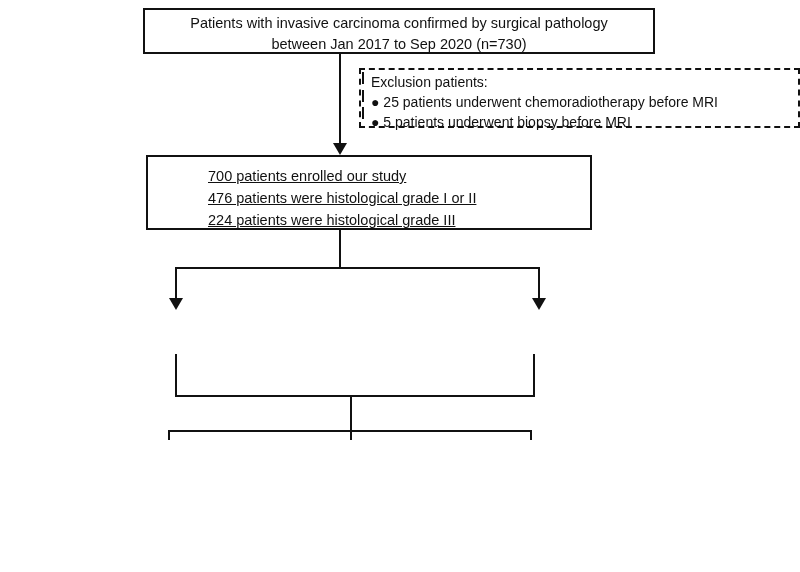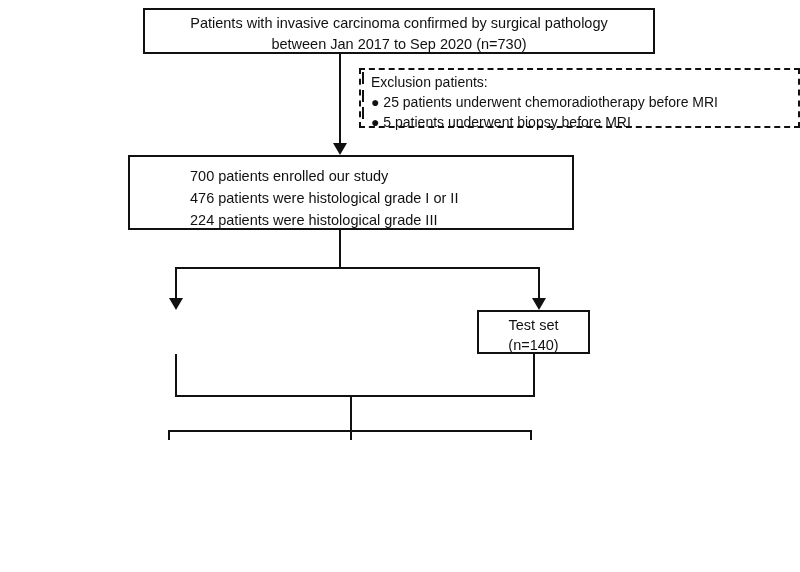--- a/index.html
+++ b/index.html
@@ -34,21 +34,21 @@
   .center .inner{ text-align:center; }
   .left .inner{ text-align:left; }
 
   
   #box-enrollment{ left:143px; top:8px;  width:512px; height:46px; }
   #box-enrollment .inner{ padding-top:3px; }
 
   #box-exclusion{ left:359px; top:68px; width:441px; height:60px; }
   #box-exclusion .inner{ padding:3px 6px 3px 10px; font-size:14px; line-height:1.42; }
 
-  #box-enrolled{ left:128px; top:155px; width:446px; height:75px; }
+  #box-enrolled{ left:146px; top:155px; width:446px; height:75px;text-decoration:underline; }
   #box-enrolled .inner{ padding:8px 0 0 60px; line-height:1.52; }
 
   #box-training{ left:120px; top:310px; width:113px; height:44px; }
   #box-training .inner{ padding:3px 0 0 9px; line-height:1.4; }
 
   #box-test{ left:477px; top:310px; width:113px; height:44px; }
   #box-test .inner{ padding:3px 0 0 0; line-height:1.4; text-align:center; }
 
   .leafbox{ top:468px; height:97px; }
   #box-t2wi{ left:3px;   width:204px; }
@@ -87,24 +87,20 @@
 ● 5 patients underwent biopsy before MRI</div>
   </div>
 
   <div class="box left" id="box-enrolled">
     <div class="inner">700 patients enrolled our study
 476 patients were histological grade I or II
 224 patients were histological grade III</div>
   </div>
 
 
-  <div class="box center" id="box-test">
-    <div class="inner">Test set
-(n=140)</div>
-  </div>
 
   <div class="box leafbox left" id="box-t2wi">
     <div class="inner">
       <span class="bullet-line"><span class="dot">•</span><span>T2WI:</span></span>
       
       
       
     </div>
   </div>
 

